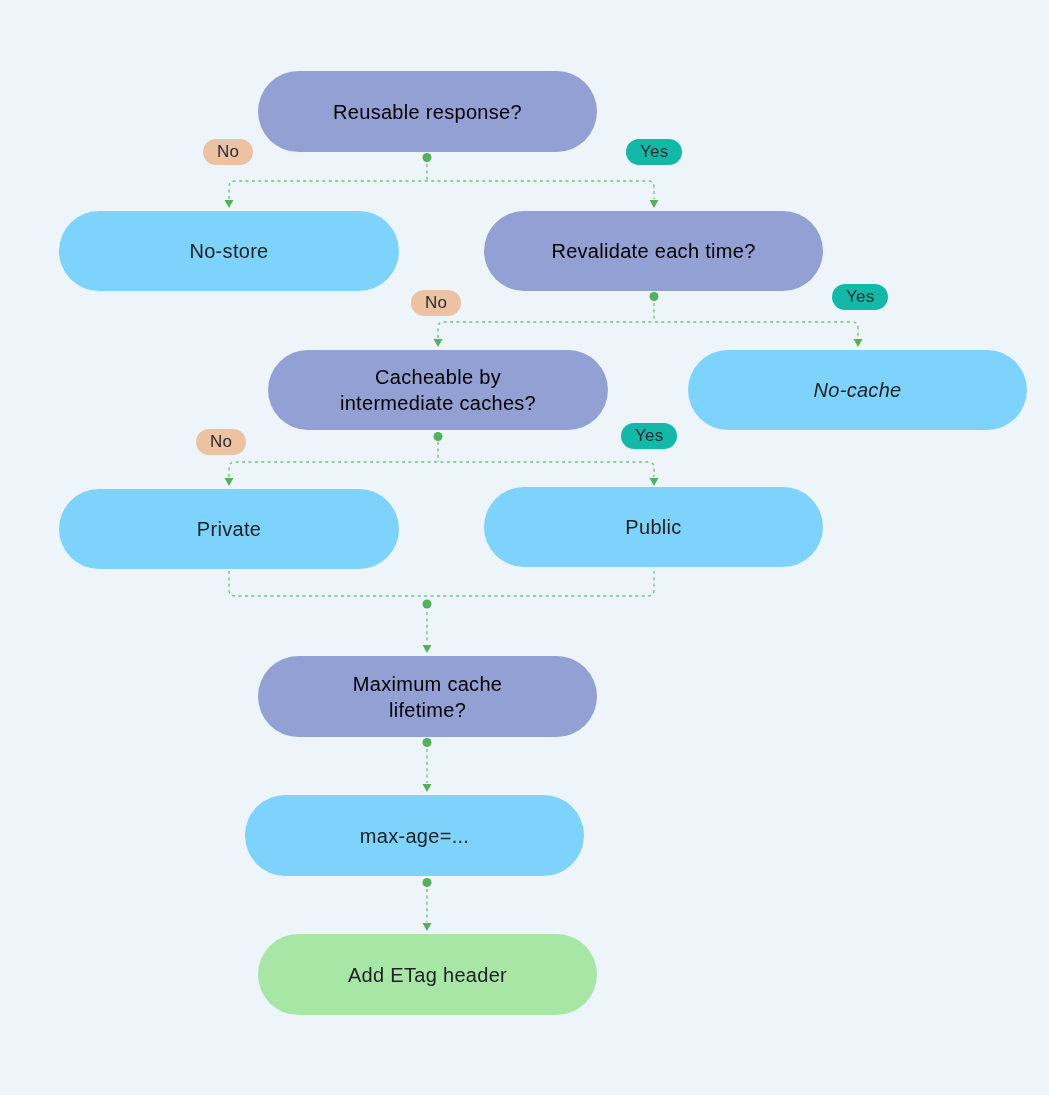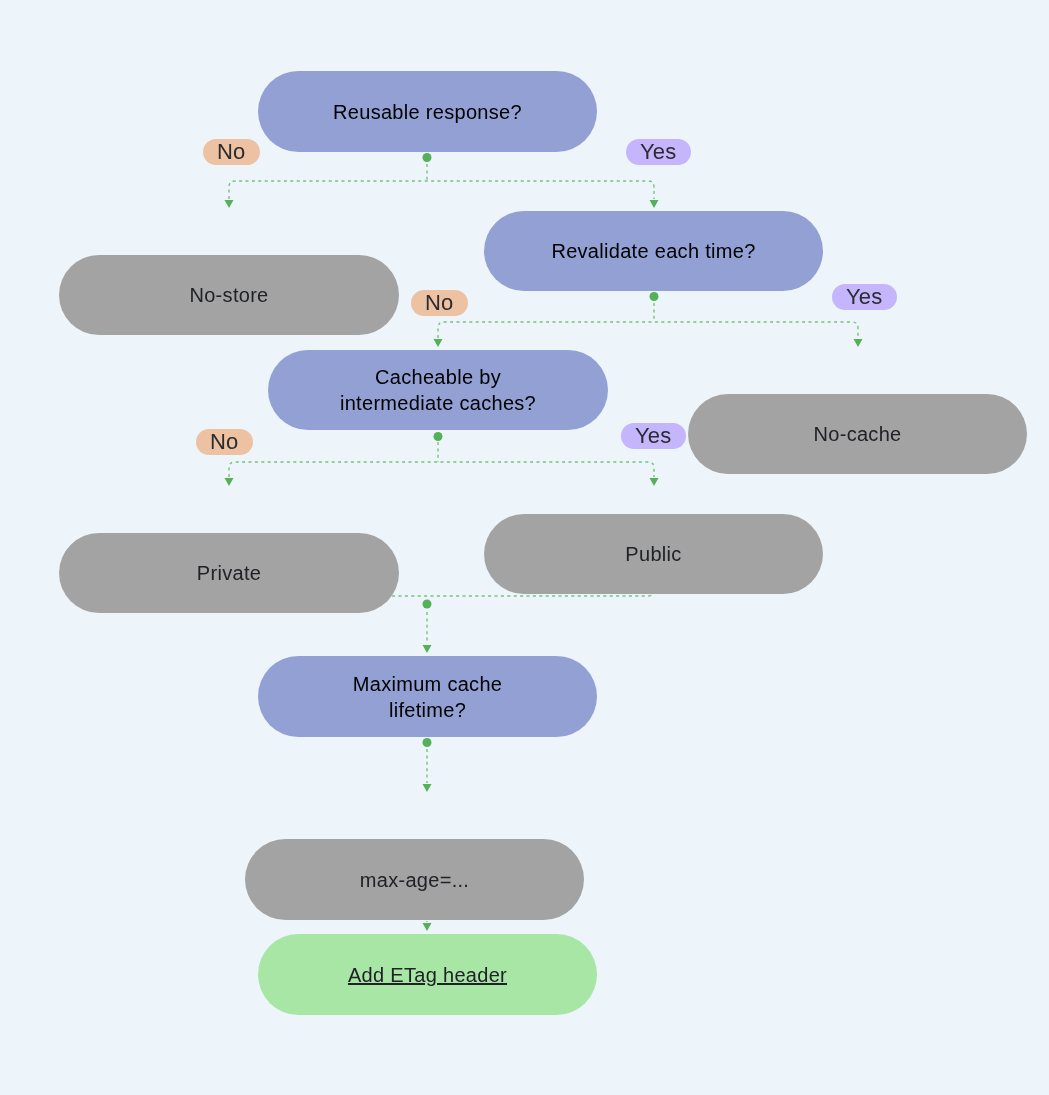--- a/index.html
+++ b/index.html
@@ -23,47 +23,47 @@
     justify-content: center;
     text-align: center;
     border-radius: 41px;
     font-size: 20px;
     line-height: 26px;
     letter-spacing: 0.3px;
     white-space: pre-line;
     font-weight: 500;
   }
   .node.question { background: #92a0d4; color: #000000; font-weight: 400; }
-  .node.answer   { background: #a3a3a3; color: #202227; margin-top: 44px; }
-  .node.terminal { background: #a8e6a6; color: #202227; text-decoration: underline; }
+  .node.answer   { background: #7dd3fc; color: #202227; }
+  .node.terminal { background: #a8e6a6; color: #202227; }
 
   .badge {
     position: absolute;
     height: 26px;
     padding: 13px 14px;
     display: inline-flex;
     align-items: center;
     justify-content: center;
     border-radius: 13px;
-    font-size: 22px;
+    font-size: 17px;
     font-weight: 500;
     color: #2b2c30;
     letter-spacing: 0.2px;
   }
   .badge.no  { background: #ecc2a3; }
-  .badge.yes { background: #c4b5fd; }
+  .badge.yes { background: #14b8a6; }
 
   
   .n-reusable  { left: 258px; top: 71px;  width: 339px; height: 81px; }
   .n-nostore   { left: 59px;  top: 211px; width: 340px; height: 80px; }
   .n-revalidate{ left: 484px; top: 211px; width: 339px; height: 80px; }
   .n-cacheable { left: 268px; top: 350px; width: 340px; height: 80px; }
-  .n-nocache   { left: 688px; top: 350px; width: 339px; height: 80px; }
+  .n-nocache   { left: 688px; top: 350px; width: 339px; height: 80px; font-style: italic; }
   .n-private   { left: 59px;  top: 489px; width: 340px; height: 80px; }
-  .n-public    { left: 484px; top: 470px; width: 339px; height: 80px; }
+  .n-public    { left: 484px; top: 487px; width: 339px; height: 80px; }
   .n-maxlife   { left: 258px; top: 656px; width: 339px; height: 81px; }
   .n-maxage    { left: 245px; top: 795px; width: 339px; height: 81px; }
   .n-etag      { left: 258px; top: 934px; width: 339px; height: 81px; }
 
   
   .b-no-1  { left: 203px; top: 139px; }
   .b-yes-1 { left: 626px; top: 139px; }
   .b-no-2  { left: 411px; top: 290px; }
   .b-yes-2 { left: 832px; top: 284px; }
   .b-no-3  { left: 196px; top: 429px; }

